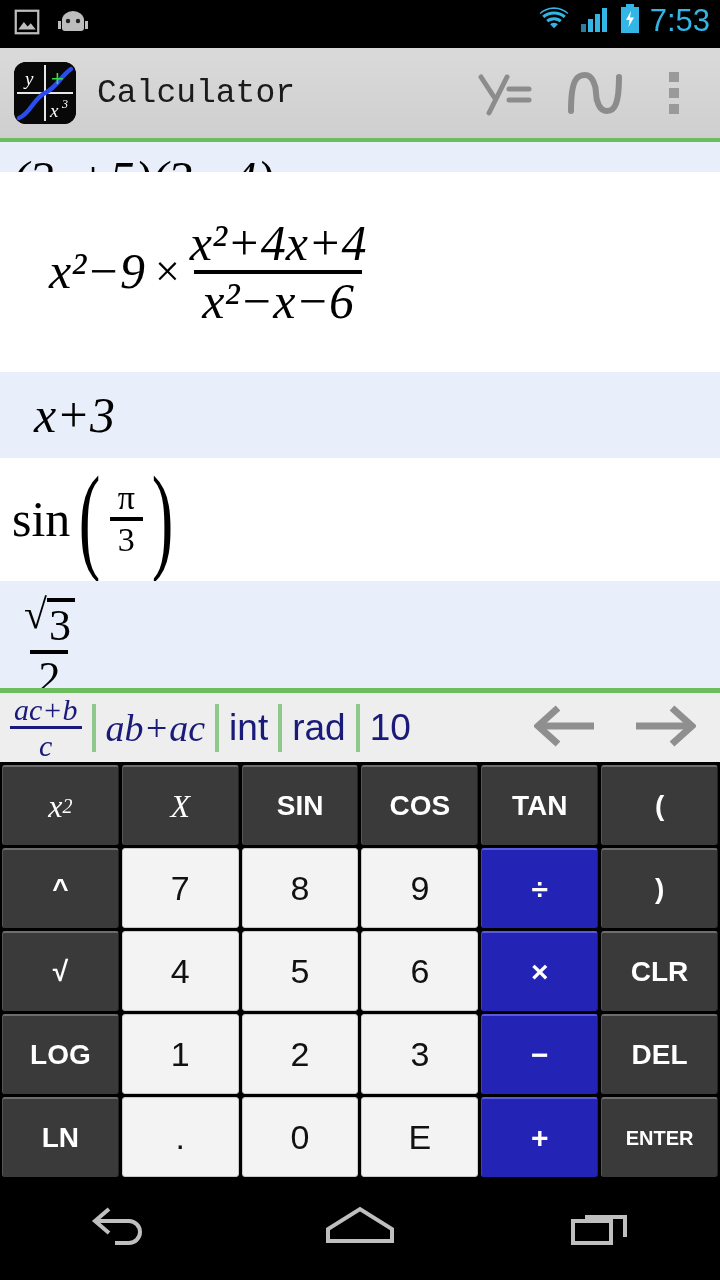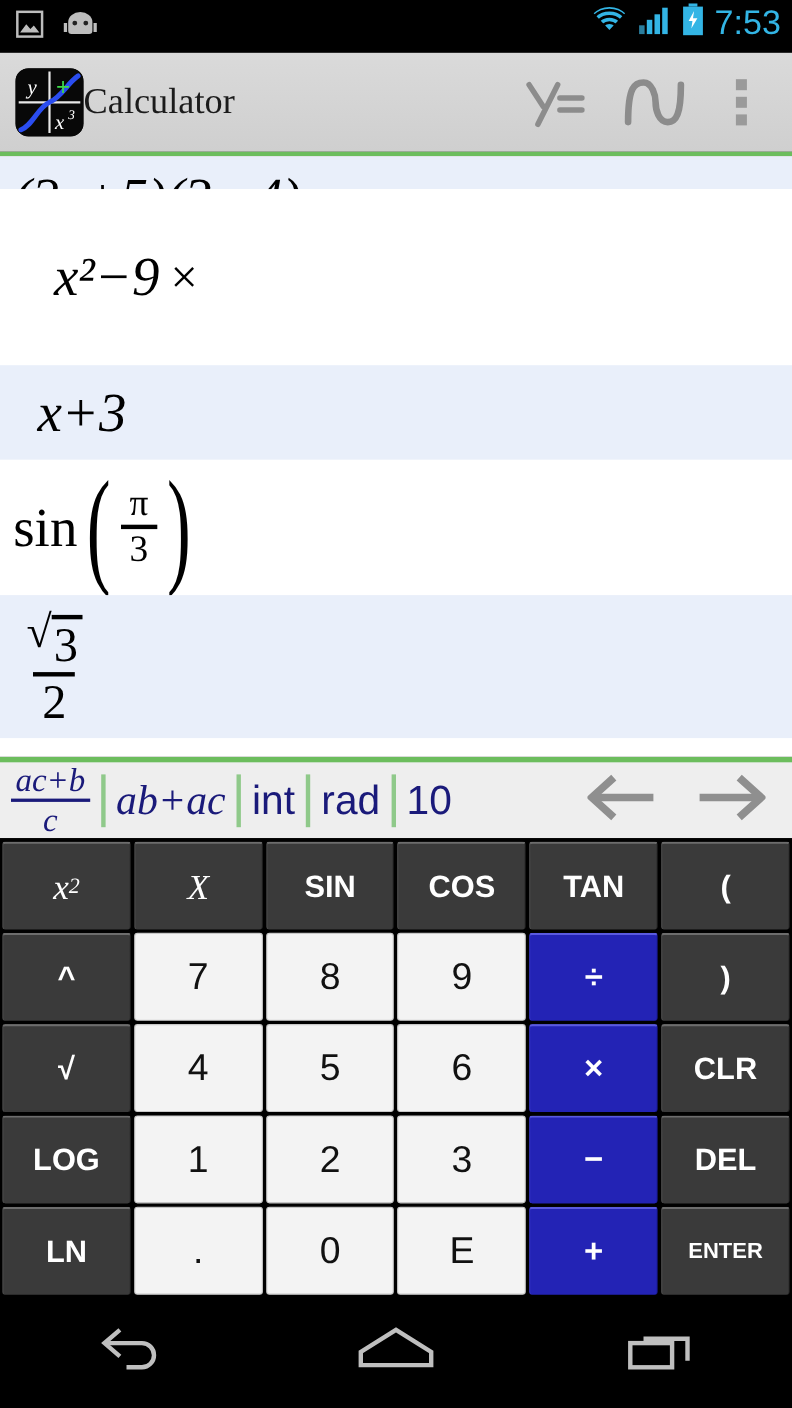--- a/index.html
+++ b/index.html
@@ -19,22 +19,22 @@
 
   
   #action-bar{
     height:94px; background:#d8d8d8;
     background:linear-gradient(#dadada,#cfcfcf);
     display:flex; align-items:center; padding:0 14px; position:relative;
     border-bottom:4px solid #6cbd5d;
   }
   #app-icon{ width:62px; height:62px; border-radius:12px; background:#0a0a0a;
              position:relative; overflow:hidden; flex:none; }
-  #app-title{ font-size:33px; color:#1b1b1b; margin-left:0;
-              font-family:Liberation Serif, serif; }
+  #app-title{ font-size:33px; color:#1b1b1b; margin-left:21px;
+              font-family:Liberation Mono, monospace; }
   .ab-actions{ margin-left:auto; display:flex; align-items:center; gap:0px; }
   .ab-btn{ width:92px; height:94px; display:flex; align-items:center;
            justify-content:center; }
   .ab-btn.narrow{ width:64px; }
 
   
   #expr-list{ height:546px; background:#fff; overflow:hidden; position:relative; }
   .expr-row{ padding:0 12px; display:flex; align-items:center;
              color:#0a0a0a; position:relative; }
   .expr-row.alt{ background:#e9effa; }
@@ -188,26 +188,30 @@
     </div>
   </div>
 </div>
 
 <div id="expr-list">
 
   <div class="expr-row alt" style="height:30px;overflow:hidden;align-items:flex-end;">
     <span class="math" style="position:relative;top:32px;font-size:50px;">(2x+5)(3x-4)</span>
   </div>
 
-  <div class="expr-row plain" style="height:160px;padding-left:41px;">
+  <div class="expr-row plain" style="height:200px;padding-left:41px;">
     <span class="inl math">
       <span class="frac">
         <span class="num">x²−9</span>
       </span>
       <span class="up" style="padding:0 2px;font-size:44px;">×</span>
+      <span class="frac">
+        <span class="num">x²+4x+4</span>
+        <span class="den">x²−x−6</span>
+      </span>
     </span>
   </div>
 
   <div class="expr-row alt" style="height:86px;padding-left:34px;">
     <span class="math">x+3</span>
   </div>
 
   <div class="expr-row plain" style="height:123px;">
     <span class="inl math">
       <span class="up">sin</span>

